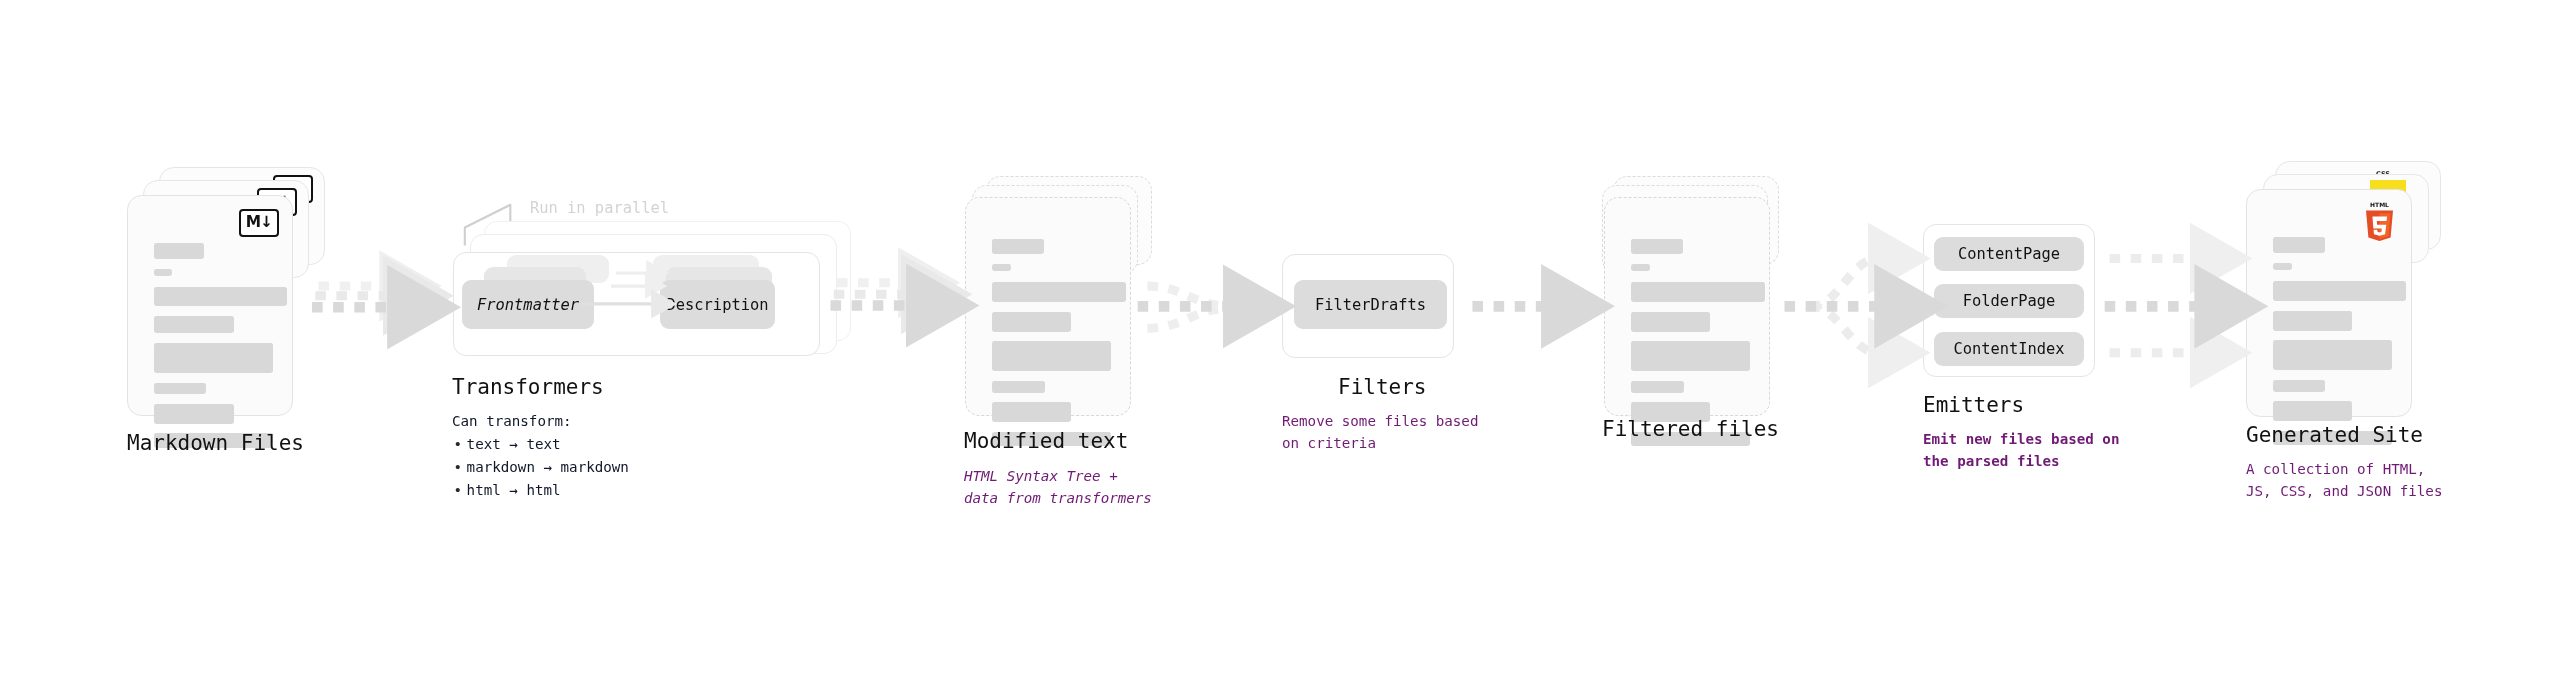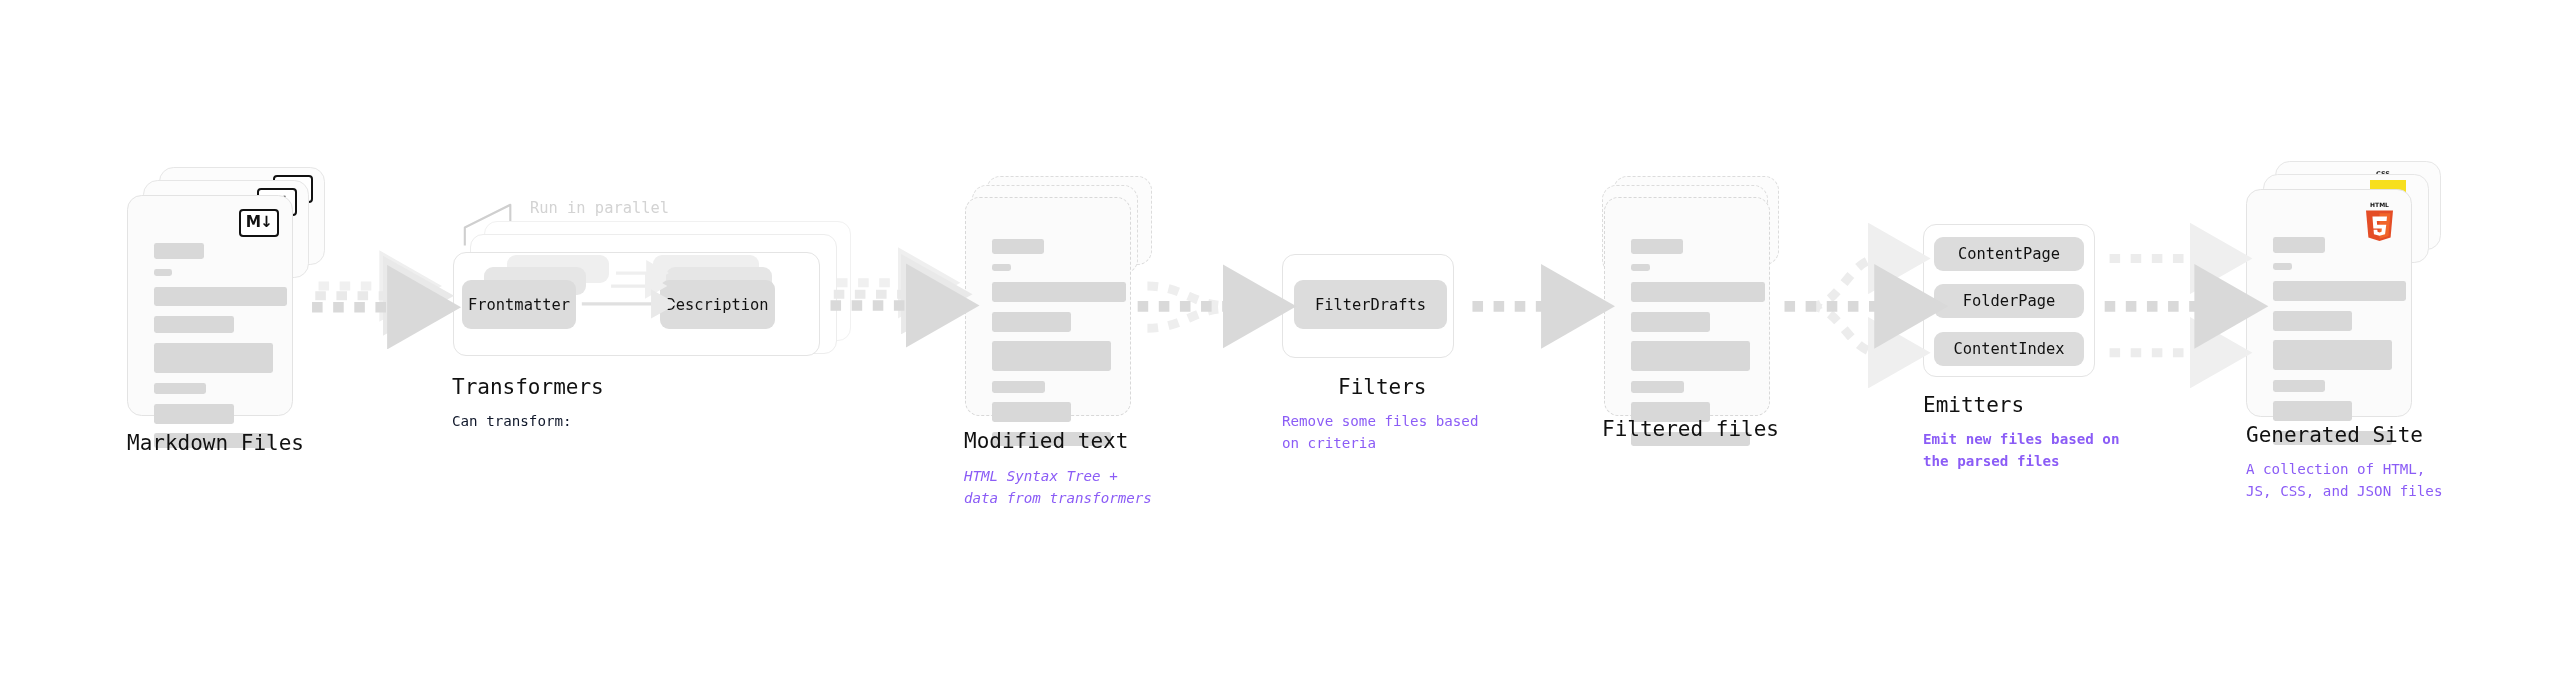--- a/index.html
+++ b/index.html
@@ -72,21 +72,21 @@
     font-size:21px;
     font-weight:400;
     color:#111;
     white-space:nowrap;
     letter-spacing:0px;
   }
   .label-desc{
     position:absolute;
     font-size:14.2px;
     line-height:1.55;
-    color:#8b5cf6;
+    color:#701a75;
     white-space:pre-line;
   }
   .bullets{
     position:absolute;
     font-size:14.2px;
     line-height:1.62;
     color:#0f172a;
   }
   .bullets .lead{display:block;}
   .bullets ul{margin:0;padding:0 0 0 14.6px;list-style:none;}
@@ -161,27 +161,32 @@
   <div class="group-ghost" style="left:470px;top:234px;width:367px;height:120px;border-color:#ededed;"></div>
   <div class="group-box" style="left:453px;top:252px;width:367px;height:104px;"></div>
 
   <div class="paren-label" style="left:530px;top:199px;">Run in parallel</div>
 
   <div class="pill ghost2" style="left:507px;top:255px;width:102px;height:28px;"></div>
   <div class="pill ghost1" style="left:484px;top:267px;width:102px;height:28px;"></div>
   <div class="pill ghost2" style="left:653px;top:255px;width:106px;height:28px;"></div>
   <div class="pill ghost1" style="left:666px;top:267px;width:106px;height:28px;"></div>
 
-  <div class="pill" style="left:462px;top:280px;width:114px;height:49px;">Frontmatter</div>
+  <div class="pill" style="left:462px;top:280px;width:132px;height:49px;font-style:italic;">Frontmatter</div>
   <div class="pill" style="left:660px;top:280px;width:115px;height:49px;">Description</div>
 
   <div class="label-title" style="left:452px;top:375px;">Transformers</div>
 
   <div class="bullets" style="left:452px;top:410px;">
     <span class="lead">Can transform:</span>
+    <ul>
+      <li>text → text</li>
+      <li>markdown → markdown</li>
+      <li>html → html</li>
+    </ul>
   </div>
 
   <div class="stack-ghost dashed" style="left:986px;top:176px;width:166px;height:89px;"></div>
   <div class="stack-ghost dashed" style="left:972px;top:185px;width:166px;height:89px;"></div>
   <div class="card dashed" style="left:965px;top:197px;width:166px;height:219px;">
     <div class="bars" style="top:41px;">
       <div class="bar" style="width:52px;height:15.4px;"></div>
       <div class="bar" style="width:18.7px;height:6.5px;margin-bottom:11.4px;"></div>
       <div class="bar" style="width:134px;height:20.3px;"></div>
       <div class="bar" style="width:79px;height:19.5px;"></div>

